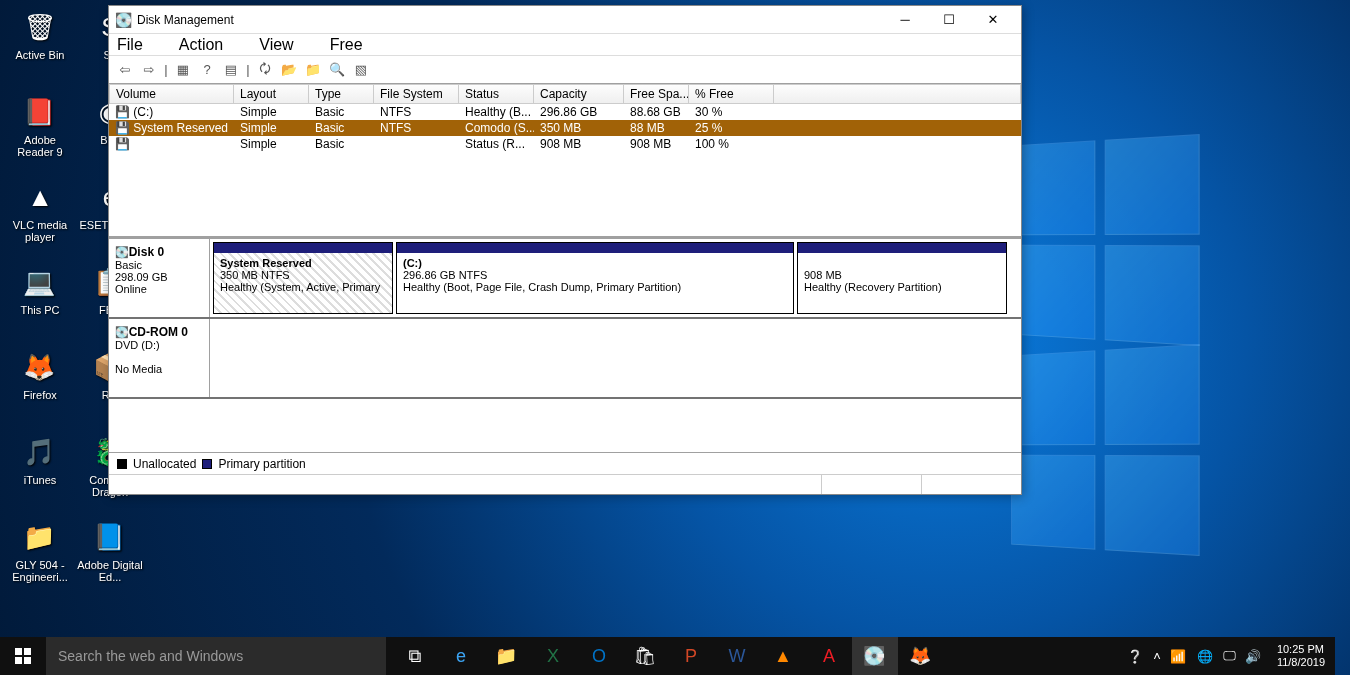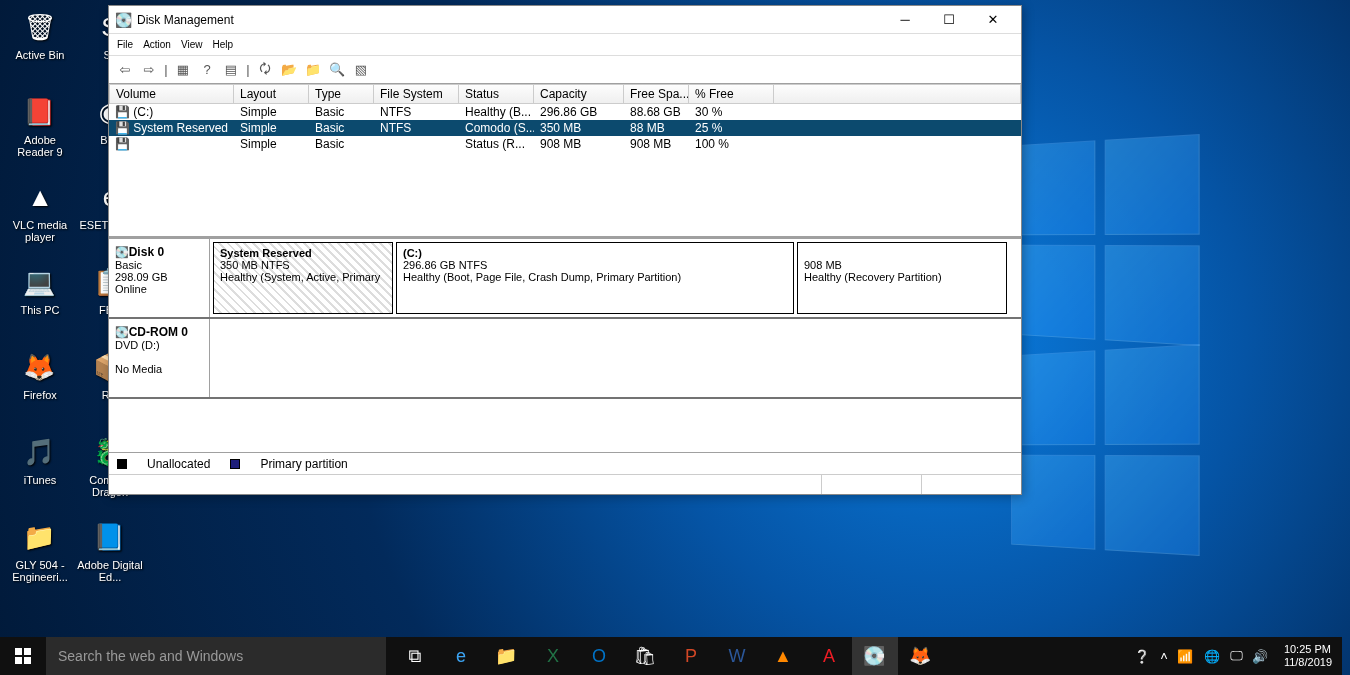--- a/index.html
+++ b/index.html
@@ -9,48 +9,48 @@
 .win-logo2{top:350px}
 .desktop-icons{position:absolute;top:5px;left:5px;display:flex;flex-direction:column;flex-wrap:wrap;height:630px;width:180px;align-content:flex-start}
 .di{width:70px;height:85px;display:flex;flex-direction:column;align-items:center;justify-content:flex-start;text-align:center;color:#fff;font-size:11px;cursor:pointer;padding-top:2px;text-shadow:1px 1px 2px #000}
 .di .ico{width:40px;height:40px;display:flex;align-items:center;justify-content:center;font-size:26px;margin-bottom:2px}
 .window{position:absolute;left:108px;top:5px;width:914px;height:490px;background:#fff;border:1px solid #888;display:flex;flex-direction:column;box-shadow:2px 2px 10px rgba(0,0,0,.3)}
 .titlebar{height:28px;display:flex;align-items:center;padding:0 6px;border-bottom:1px solid #ddd}
 .titlebar .ico{width:16px;height:16px;margin-right:6px;font-size:14px}
 .titlebar .title{font-size:12px;flex:1}
 .winbtns{display:flex}
 .winbtns div{width:44px;height:26px;display:flex;align-items:center;justify-content:center;font-size:13px;cursor:pointer}
-.menubar{height:22px;display:flex;align-items:center;padding:0 8px;gap:10px;font-size:10px;border-bottom:1px solid #ddd}
+.menubar{height:22px;display:flex;align-items:center;padding:0 8px;gap:36px;font-size:16px;border-bottom:1px solid #ddd}
 .menubar span{cursor:pointer}
 .toolbar{height:28px;display:flex;align-items:center;padding:0 6px;gap:4px;border-bottom:1px solid #a0a0a0}
 .tb{width:20px;height:20px;display:flex;align-items:center;justify-content:center;font-size:13px;cursor:pointer;color:#555}
 .tb.sep{width:6px}
 .volumes{height:155px;border-bottom:3px solid #a0a0a0;overflow:hidden}
 .vhead{display:flex;height:20px;font-size:12px;background:#fff}
 .vhead div{border:1px solid #ccc;border-left:none;padding:2px 6px;background:linear-gradient(#fdfdfd,#efefef);overflow:hidden;white-space:nowrap}
 .vhead div:first-child{border-left:1px solid #ccc}
 .vrow{display:flex;height:16px;font-size:12px;align-items:center}
 .vrow div{padding:0 6px;overflow:hidden;white-space:nowrap}
-.vrow.sel{background:#0c4a6e;color:#fff}
+.vrow.sel{background:#a16207;color:#fff}
 .c-vol{width:125px}.c-lay{width:75px}.c-typ{width:65px}.c-fs{width:85px}.c-st{width:75px}.c-cap{width:90px}.c-fr{width:65px}.c-pf{width:85px}
 .diskarea{flex:1;overflow:auto}
 .diskrow{display:flex;border-bottom:2px solid #737373;min-height:80px}
 .diskinfo{width:101px;padding:6px;font-size:11px;border-right:1px solid #a0a0a0}
 .diskinfo b{font-size:12px}
 .parts{flex:1;display:flex;padding:3px;gap:3px}
 .topbar{height:10px;background:#1e1e7a}
-.part{border:1px solid #000;display:flex;font-size:11px;overflow:hidden}
+.part{border:1px solid #000;display:flex;flex-direction:column;font-size:11px;overflow:hidden}
 .part .pbody{padding:4px 6px;flex:1}
 .part.hatched .pbody{background:repeating-linear-gradient(45deg,#fff,#fff 4px,#ddd 4px,#ddd 6px)}
-.legend{height:22px;border-top:1px solid #a0a0a0;display:flex;align-items:center;gap:20px;padding:0 8px;font-size:12px}
+.legend{height:22px;border-top:1px solid #a0a0a0;display:flex;align-items:center;gap:6px;padding:0 8px;font-size:12px}
 .sw{width:10px;height:10px;border:1px solid #000}
 .statusbar{height:20px;border-top:1px solid #ccc;display:flex}
 .statusbar div{border-left:1px solid #ccc;width:100px;height:100%}
 .statusbar div:first-child{flex:1;border:none}
-.taskbar{position:absolute;bottom:0;left:0;right:8px;height:38px;background:#101010;display:flex;align-items:center}
+.taskbar{position:absolute;bottom:0;left:0;right:15px;height:38px;background:#101010;display:flex;align-items:center}
 .start{width:46px;height:38px;display:flex;align-items:center;justify-content:center;cursor:pointer}
 .start svg{width:16px;height:16px}
 .search{width:340px;height:38px;background:#2b2b2b;display:flex;align-items:center;padding:0 12px;color:#999;font-size:14px}
 .tbicons{display:flex;height:38px;align-items:center;margin-left:6px}
 .tbi{width:46px;height:38px;display:flex;align-items:center;justify-content:center;font-size:18px;cursor:pointer;color:#fff}
 .tray{margin-left:auto;display:flex;align-items:center;height:38px;color:#fff;font-size:11px}
 .tray .ti{padding:0 5px;font-size:13px;cursor:pointer}
 .clock{padding:0 10px;font-size:11px;line-height:13px}
 </style>
 </head>
@@ -135,21 +135,21 @@
     <div class="winbtns">
       <div>─</div>
       <div>☐</div>
       <div class="close">✕</div>
     </div>
   </div>
   <div class="menubar" id="menubar">
       <span>File</span>
       <span>Action</span>
       <span>View</span>
-      <span>Help</span>
+      <span>Free</span>
     </div>
   <div class="toolbar">
     <div class="tb">⇦</div>
     <div class="tb">⇨</div>
     <div class="tb sep">|</div>
     <div class="tb">▦</div>
     <div class="tb">?</div>
     <div class="tb">▤</div>
     <div class="tb sep">|</div>
     <div class="tb">🗘</div>

